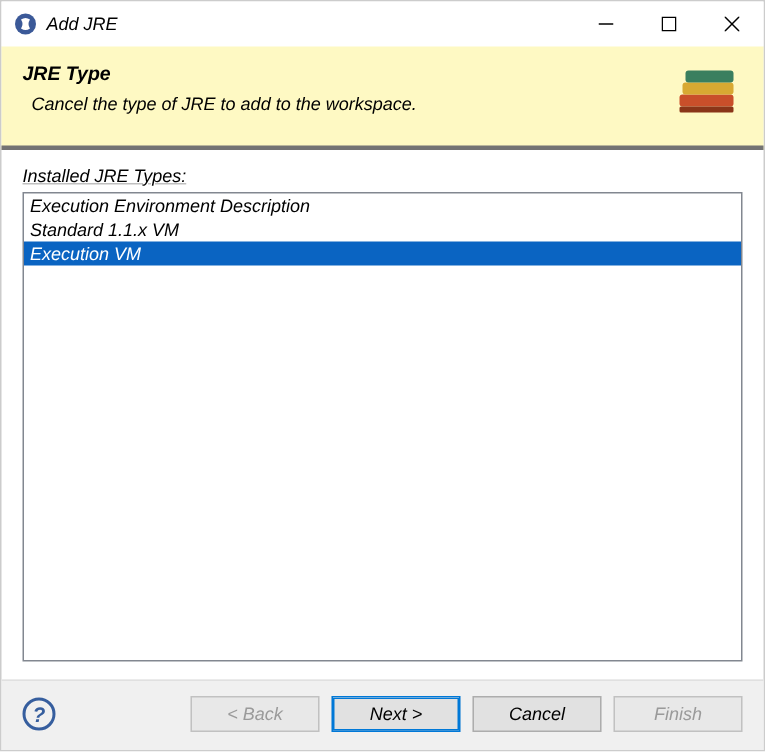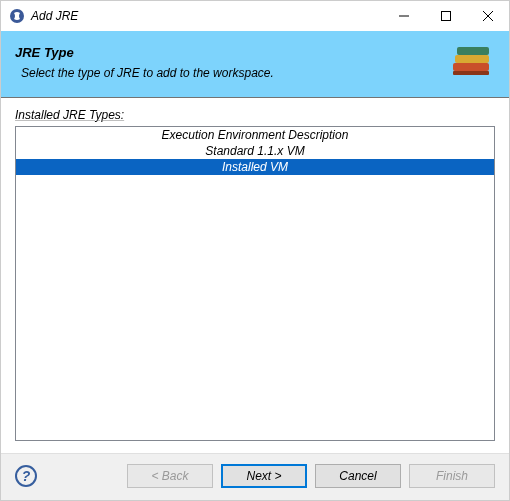--- a/index.html
+++ b/index.html
@@ -4,28 +4,28 @@
 <style>
 * { box-sizing: border-box; margin: 0; padding: 0; }
 body { font-family: "Segoe UI", Tahoma, sans-serif; font-size: 12px; background: #fff; width: 510px; height: 501px; overflow: hidden; }
 .window { width: 510px; height: 501px; border: 1px solid #ccc; background: #fff; display: flex; flex-direction: column; font-style: italic; }
 .titlebar { height: 30px; display: flex; align-items: center; padding: 0 0 0 8px; background: #fff; }
 .titlebar .icon { width: 16px; height: 16px; margin-right: 6px; }
 .titlebar .title { flex: 1; font-size: 12px; color: #000; }
 .titlebar .wbtns { display: flex; }
 .titlebar .wbtn { width: 42px; height: 30px; display: flex; align-items: center; justify-content: center; font-family: "Segoe MDL2 Assets", sans-serif; font-size: 10px; }
 .titlebar .wbtn svg { width: 10px; height: 10px; }
-.header { background: #7dd3fc; padding: 10px 14px 14px 14px; display: flex; align-items: center; border-bottom: 1px solid #737373; }
+.header { background: #fef9c3; padding: 10px 14px 14px 14px; display: flex; align-items: flex-start; border-bottom: 3px solid #737373; }
 .header-text { flex: 1; }
 .header-title { font-weight: bold; font-size: 13px; color: #000; margin-bottom: 6px; }
 .header-desc { font-size: 12px; color: #000; margin-left: 6px; }
 .header-img { width: 48px; height: 42px; margin-left: 8px; }
 .content { flex: 1; padding: 10px 14px 12px 14px; display: flex; flex-direction: column; }
 .list-label { font-size: 12px; color: #000; text-decoration: underline; text-decoration-thickness: 1px; text-decoration-color: rgba(0,0,0,0.25); margin-bottom: 4px; }
-.list-box { flex: 1; border: 1px solid #828790; background: #fff; overflow: hidden; text-align: center; }
+.list-box { flex: 1; border: 1px solid #828790; background: #fff; overflow: hidden; }
 .list-item { padding: 1px 4px; font-size: 12px; cursor: default; }
 .list-item.selected { background: #0a64c2; color: #fff; }
 .button-bar { display: flex; justify-content: flex-end; align-items: center; gap: 8px; padding: 10px 14px 12px 14px; background: #f0f0f0; border-top: 1px solid #e0e0e0; }
 .button-bar .help { width: 22px; height: 22px; border: 2px solid #365e9e; border-radius: 50%; color: #365e9e; display: flex; align-items: center; justify-content: center; font-weight: bold; font-size: 14px; margin-right: auto; }
 .btn { min-width: 86px; height: 24px; border: 1px solid #adadad; background: #e1e1e1; font-size: 12px; display: flex; align-items: center; justify-content: center; cursor: pointer; }
 .btn.disabled { color: #9a9a9a; border-color: #c1c1c1; background: #e8e8e8; cursor: default; }
 .btn.default { border: 1px solid #0078d7; box-shadow: inset 0 0 0 1px #0078d7; }
 </style>
 </head>
 <body>
@@ -55,38 +55,38 @@
             <line x1="0" y1="0" x2="10" y2="10" stroke="#000" stroke-width="1"></line>
             <line x1="10" y1="0" x2="0" y2="10" stroke="#000" stroke-width="1"></line>
           </svg>
         </div>
     </div>
   </div>
 
   <div class="header">
     <div class="header-text">
       <div class="header-title">JRE Type</div>
-      <div class="header-desc">Select the type of JRE to add to the workspace.</div>
+      <div class="header-desc">Cancel the type of JRE to add to the workspace.</div>
     </div>
     <span class="header-img">
       <svg viewBox="0 0 48 42">
         <rect x="6" y="22" width="36" height="8" rx="2" fill="#c94f2a"></rect>
         <rect x="8" y="14" width="34" height="8" rx="2" fill="#d8a932"></rect>
         <rect x="10" y="6" width="32" height="8" rx="2" fill="#3a7f5f"></rect>
         <rect x="6" y="30" width="36" height="4" rx="1" fill="#8a3518"></rect>
       </svg>
     </span>
   </div>
 
   <div class="content">
     <div class="list-label">Installed JRE Types:</div>
     <div class="list-box">
       <div class="list-item">Execution Environment Description</div>
       <div class="list-item">Standard 1.1.x VM</div>
-      <div class="list-item selected">Installed VM</div>
+      <div class="list-item selected">Execution VM</div>
     </div>
   </div>
 
   <div class="button-bar">
     <div class="help">?</div>
     <div class="btn disabled">&lt; Back</div>
     <div class="btn default">Next &gt;</div>
     <div class="btn">Cancel</div>
     <div class="btn disabled">Finish</div>
   </div>

